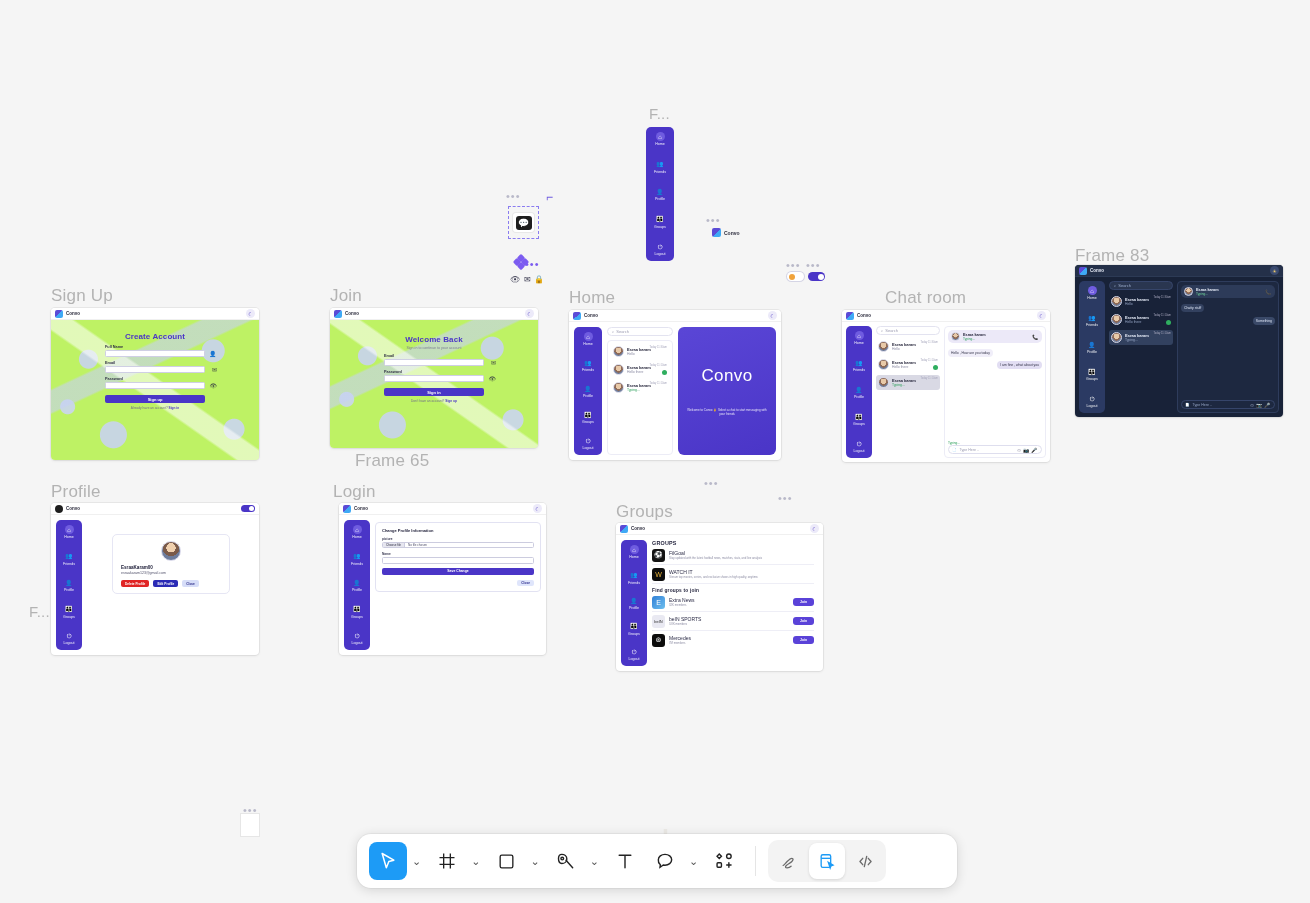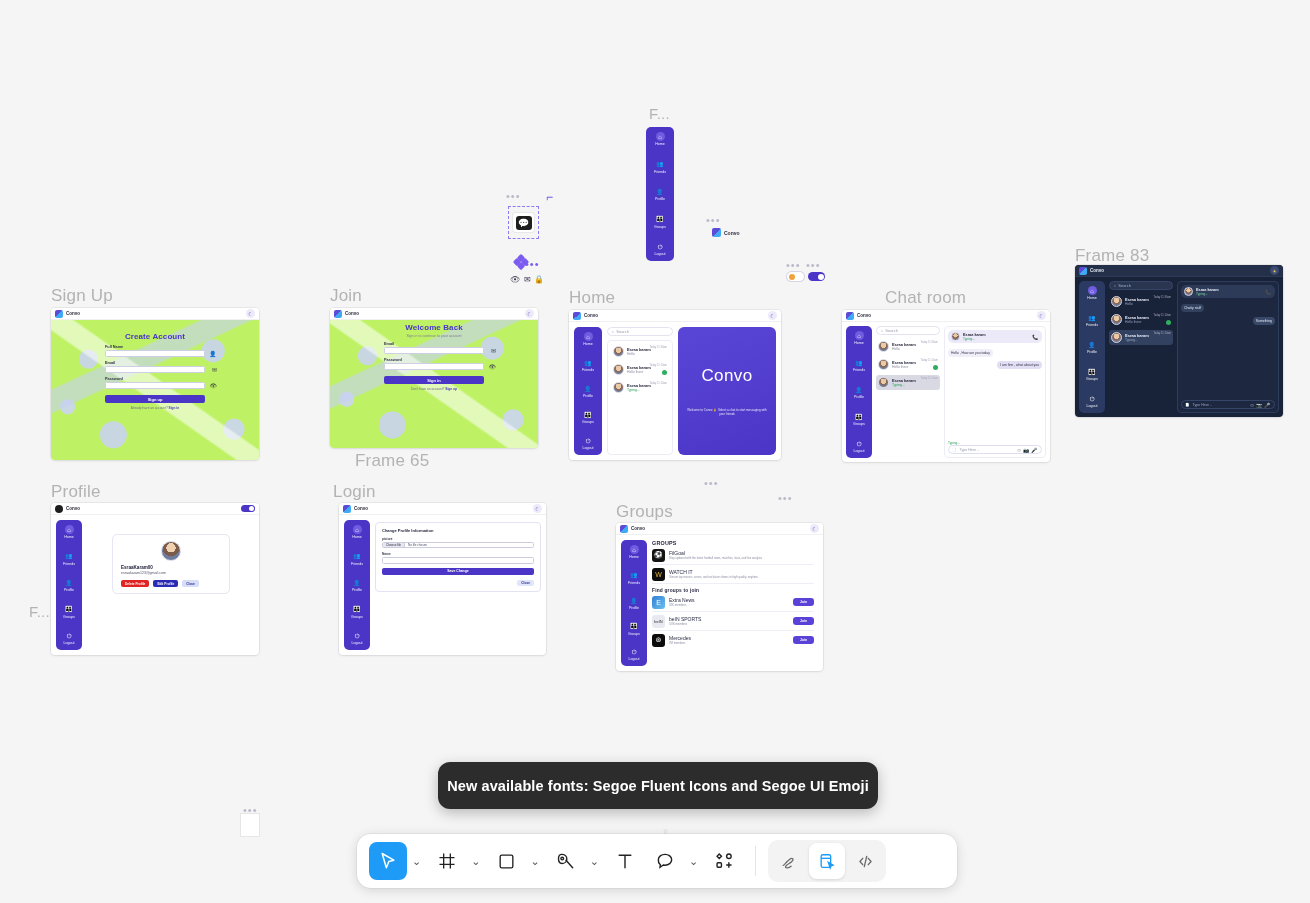--- a/index.html
+++ b/index.html
@@ -397,21 +397,21 @@
 
   <div class="app" style="left:330px;top:308px;width:208px;height:140px;">
     <div class="titlebar">
       <span class="tb-left">
         <span class="tb-logo"></span>
         <span class="tb-title">Convo</span>
       </span>
       <span class="tb-mode">☾</span>
     </div>
     <div class="auth-body" style="height:128px;">
-      <div class="auth-card" style="padding-top:3px;">
+      <div class="auth-card" style="padding-top:15px;">
         <div class="auth-h">Welcome Back</div>
         <div class="auth-sub">Sign in to continue to your account</div>
         <div class="field-wrap" style="margin-top:4px;">
           <div class="field-label">Email</div>
           <div class="field-input"></div>
           <span class="field-ico">✉</span>
         </div>
         <div class="field-wrap">
           <div class="field-label">Password</div>
           <div class="field-input"></div>
@@ -866,23 +866,20 @@
         </div>
       </div>
     </div>
   </div>
 
   <div class="watermark">
     <div>مستقل</div>
     <div>mostaql.com</div>
   </div>
 
-  <div class="toast">
-    <span>New available fonts: Segoe Fluent Icons and Segoe UI Emoji</span>
-  </div>
 
   <div class="toolbar">
     <div class="tool">
       <span class="tool-btn active">
         <svg width="20" height="20" viewBox="0 0 24 24" fill="none" stroke="currentColor" stroke-width="1.8" stroke-linejoin="round">
             <path d="M5 3l14 8-6 1.5L10 20z"></path>
           </svg>
       </span>
       <span class="chev">⌄</span>
     </div>

